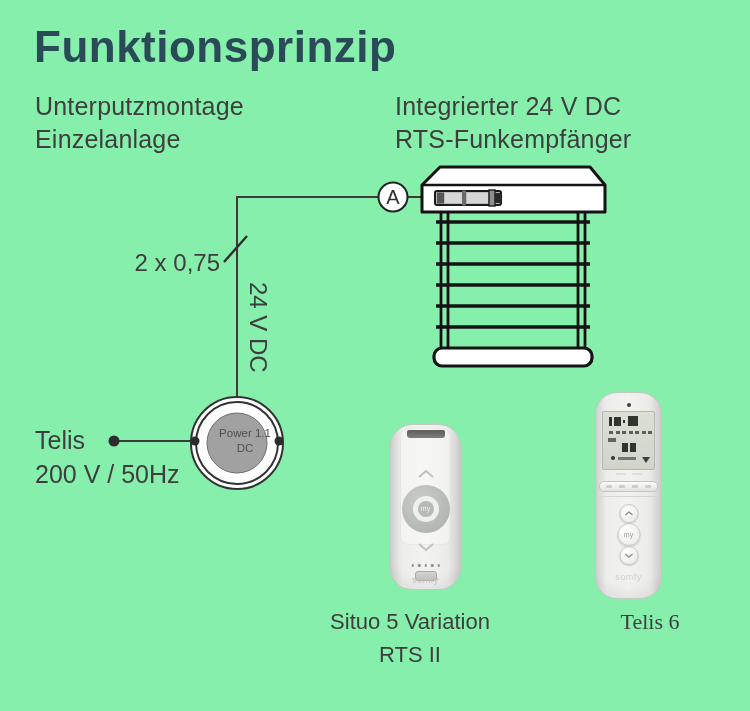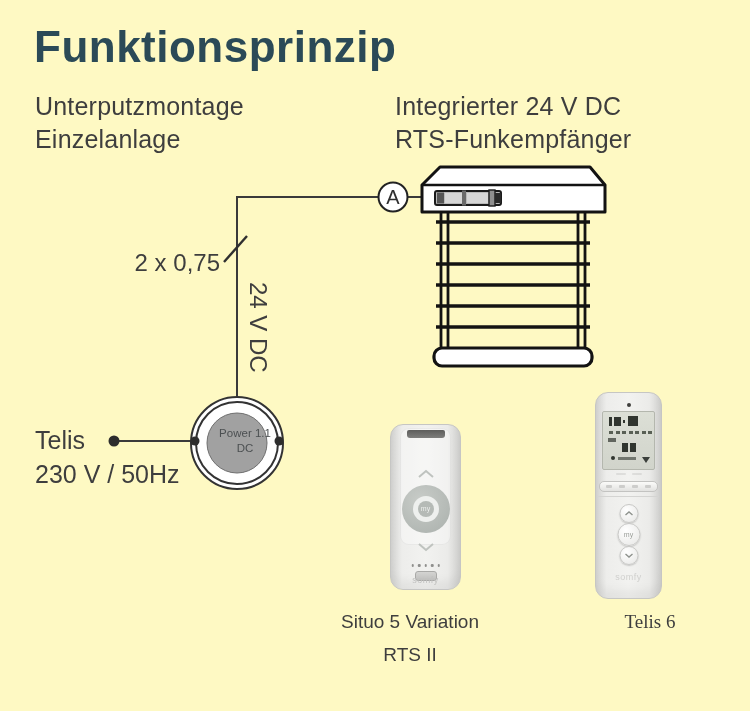--- a/index.html
+++ b/index.html
@@ -1,17 +1,17 @@
 <!DOCTYPE html>
 <html><head>
 <meta charset="utf-8">
 <style>
   html,body{margin:0;padding:0;background:#fff;}
   #stage{
-    position:relative;width:750px;height:711px;background:#fef9c3;overflow:hidden;
+    position:relative;width:750px;height:711px;background:#86efac;overflow:hidden;
     font-family:"Liberation Sans",sans-serif;color:#3e3e3e;
   }
   .abs{position:absolute;}
   
   .page-title{
     left:34px;top:22px;font-size:44px;font-weight:bold;letter-spacing:0.5px;
     color:#2b4a57;
   }
   .label-block{font-size:25px;line-height:33px;letter-spacing:0.2px;color:#3e3e3e;}
   .label-left{left:35px;top:90px;}
@@ -22,21 +22,21 @@
     left:272px;top:282px;width:100px;height:28px;font-size:24px;color:#3e3e3e;
     transform:rotate(90deg);transform-origin:0 0;white-space:nowrap;
   }
   .node-a-label{left:379px;top:183px;width:28px;height:28px;line-height:28px;
     text-align:center;font-size:20px;color:#2f2f2f;}
   .mains-label{left:35px;top:426px;font-size:25px;}
   .mains-spec{left:35px;top:460px;font-size:25px;}
   .ps-label{left:200px;top:426px;width:90px;text-align:center;font-size:11.5px;
     line-height:15px;color:#4c5052;}
   
-  .remote{position:absolute;border-radius:13px;
+  .remote{position:absolute;border-radius:22px;
     background:linear-gradient(to right,#d4d4d2 0%,#ededeb 16%,#f2f2f0 50%,#ebebe9 82%,#d0d0ce 100%);
     border:1px solid #c6c6c4;box-shadow:inset 0 -8px 10px rgba(0,0,0,0.05);}
   .situo{left:390px;top:424px;width:69px;height:164px;}
   .telis{left:595px;top:392px;width:65px;height:205px;}
   .cx{left:50%;transform:translateX(-50%);}
   .situo-panel{left:9px;right:9px;top:3px;bottom:44px;border-radius:9px;
     background:rgba(255,255,255,0.35);border:1px solid rgba(0,0,0,0.05);}
   .situo-slot{top:5px;width:38px;height:8px;border-radius:2px 2px 3px 3px;
     background:linear-gradient(#5d5d5b,#7e7e7c);}
   .chev{width:18px;height:9px;}
@@ -71,21 +71,21 @@
   .tick{width:6px;height:3px;background:#cdcdcb;border-radius:1px;}
   .t-divider{left:2px;right:2px;top:103px;height:1px;background:#d4d4d2;}
   .t-btn{border-radius:50%;border:1px solid #c9c9c7;box-shadow:0 1px 1.5px rgba(0,0,0,0.18);
     background:radial-gradient(circle at 35% 30%,#ffffff,#e7e7e5);
     display:flex;align-items:center;justify-content:center;}
   .t-up{top:111px;width:17px;height:17px;}
   .t-my{top:130px;width:21px;height:21px;font-size:7px;color:#9a9e99;}
   .t-down{top:153px;width:17px;height:17px;}
   .t-logo{bottom:16px;font-size:9px;letter-spacing:0.5px;color:#d0d0ce;}
   
-  .caption{top:605px;width:220px;text-align:center;font-size:19px;line-height:33px;color:#3e3e3e;}
+  .caption{top:605px;width:220px;text-align:center;font-size:22px;line-height:33px;color:#3e3e3e;}
   .caption-situo{left:300px;}
   .caption-telis{left:540px;font-family:Liberation Serif, serif;}
   
   .wire{stroke:#3a3a3a;stroke-width:2;fill:none;}
   .wire-slash{stroke:#2f2f2f;stroke-width:2.4;}
   .dot{fill:#2d2d2d;}
   .ps-ring{fill:#ffffff;stroke:#333333;stroke-width:2;}
   .ps-core{fill:#a1a1a1;stroke:#6f6f6f;stroke-width:1;}
   .blind{stroke:#131313;fill:#ffffff;stroke-linejoin:round;stroke-linecap:round;}
   .node-circle{fill:#ffffff;stroke:#222222;stroke-width:2;}
@@ -155,21 +155,21 @@
       <rect class="blind" style="stroke-width:3.2;" x="434" y="348" width="158" height="18" rx="8"></rect>
     </g>
 
     <circle class="node-circle" cx="393" cy="197" r="14.5"></circle>
   </svg>
 
   <div class="abs node-a-label">A</div>
   <div class="abs wire-size-label">2 x 0,75</div>
   <div class="abs wire-voltage-label">24 V DC</div>
   <div class="abs mains-label">Telis</div>
-  <div class="abs mains-spec">230 V / 50Hz</div>
+  <div class="abs mains-spec">200 V / 50Hz</div>
   <div class="abs ps-label">
     <div>Power 1.1</div>
     <div>DC</div>
   </div>
 
   <div class="remote situo">
     <div class="abs situo-panel"></div>
     <div class="abs cx situo-slot"></div>
     <svg class="abs cx chev situo-chev-up" viewBox="0 0 18 9">
       <polyline points="2,8 9,2 16,8" fill="none" stroke="#bfc3bf" stroke-width="2"></polyline>

